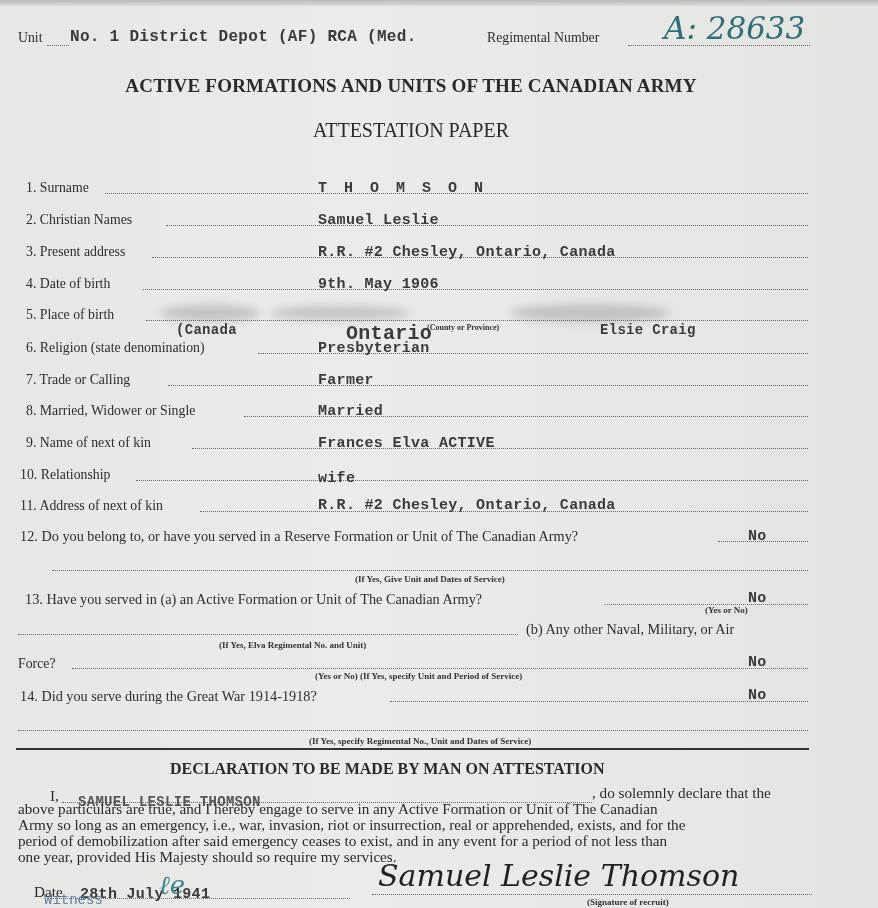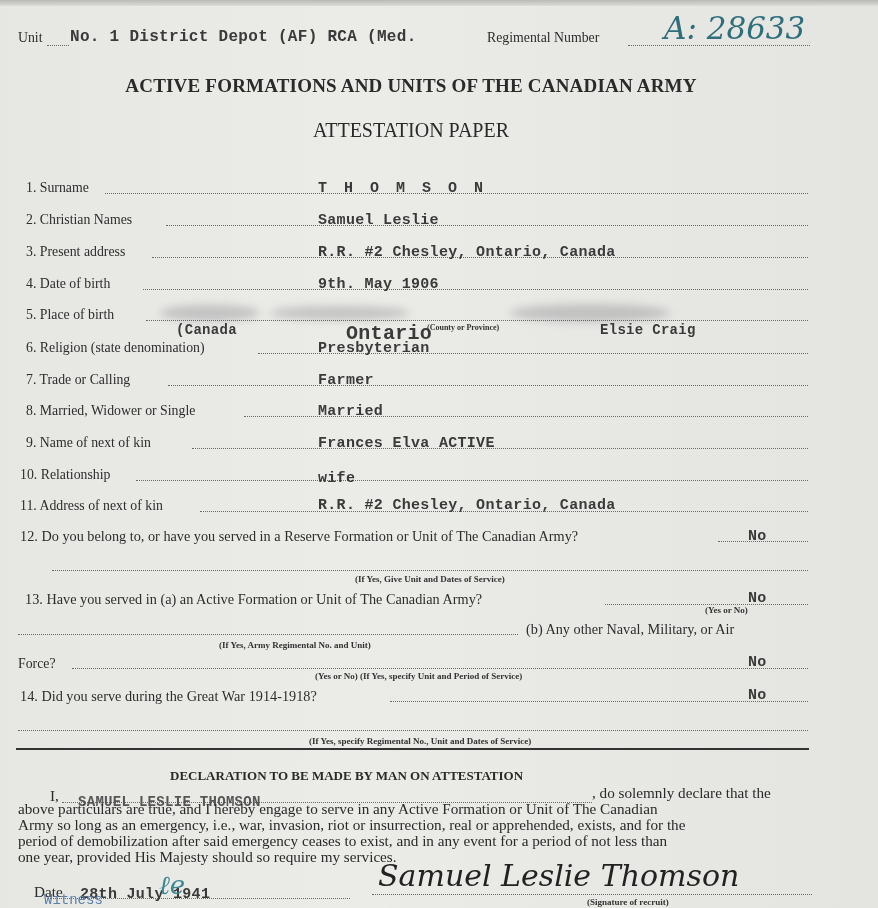--- a/index.html
+++ b/index.html
@@ -19,21 +19,21 @@
     .topstrip {
       position: absolute; left: 0; top: 0; width: 878px; height: 6px;
       background: linear-gradient(#b9b9b5, #dcdcd8);
     }
     .abs { position: absolute; white-space: nowrap; }
     .label { font-size: 15px; color: #2d2d2d; font-family: "Liberation Serif", serif; transform: scaleX(0.92); transform-origin: left; }
     .typed { font-family: "Liberation Mono", "DejaVu Sans Mono", monospace; font-weight: bold; font-size: 15px; color: #3a3a3a; letter-spacing: 0.3px; }
     .dots { position: absolute; border-bottom: 1.5px dotted #6a6a6a; height: 0; }
     .title1 { font-size: 19px; font-weight: bold; letter-spacing: 0.2px; }
     .title2 { font-size: 20px; font-weight: normal; }
-    .decl-title { font-size: 13px; font-weight: bold; margin-top: 8px; }
+    .decl-title { font-size: 16px; font-weight: bold; }
     .small { font-size: 9px; font-weight: bold; color: #333; padding-left: 39px; }
     .hand { font-family: "DejaVu Serif", serif; font-style: italic; color: #2f6f7c; }
     .sig { font-family: "DejaVu Serif", serif; font-style: italic; color: #222; }
     .rule { position: absolute; background: #333; }
     .smudge { position: absolute; border-radius: 50%; background: rgba(60,60,70,0.22); filter: blur(4px); }
     .para { font-size: 15.2px; line-height: 16px; color: #2a2a2a; }
   </style>
 </head>
 <body>
 
@@ -106,21 +106,21 @@
   <div class="dots" style="left:52px;top:570px;width:756px;"></div>
   <span class="abs small" style="left:316px;top:574px;">(If Yes, Give Unit and Dates of Service)</span>
 
   <span class="abs label" style="left:25px;top:590px;font-size:15.5px;">13. Have you served in (a) an Active Formation or Unit of The Canadian Army?</span>
   <div class="dots" style="left:605px;top:604px;width:203px;"></div>
   <span class="abs typed" style="left:748px;top:590px;">No</span>
   <span class="abs small" style="left:666px;top:605px;">(Yes or No)</span>
 
   <div class="dots" style="left:18px;top:634px;width:500px;"></div>
   <span class="abs label" style="left:526px;top:620px;font-size:15.5px;">(b) Any other Naval, Military, or Air</span>
-  <span class="abs small" style="left:180px;top:640px;">(If Yes, Army Regimental No. and Unit)</span>
+  <span class="abs small" style="left:180px;top:640px;">(If Yes, Elva Regimental No. and Unit)</span>
   <span class="abs label" style="left:18px;top:655px;">Force?</span>
   <div class="dots" style="left:72px;top:668px;width:736px;"></div>
   <span class="abs typed" style="left:748px;top:654px;">No</span>
   <span class="abs small" style="left:276px;top:671px;">(Yes or No) (If Yes, specify Unit and Period of Service)</span>
 
   <span class="abs label" style="left:20px;top:687px;font-size:15.5px;">14. Did you serve during the Great War 1914-1918?</span>
   <div class="dots" style="left:390px;top:701px;width:418px;"></div>
   <span class="abs typed" style="left:748px;top:687px;">No</span>
   <div class="dots" style="left:18px;top:730px;width:790px;"></div>
   <span class="abs small" style="left:270px;top:736px;">(If Yes, specify Regimental No., Unit and Dates of Service)</span>

